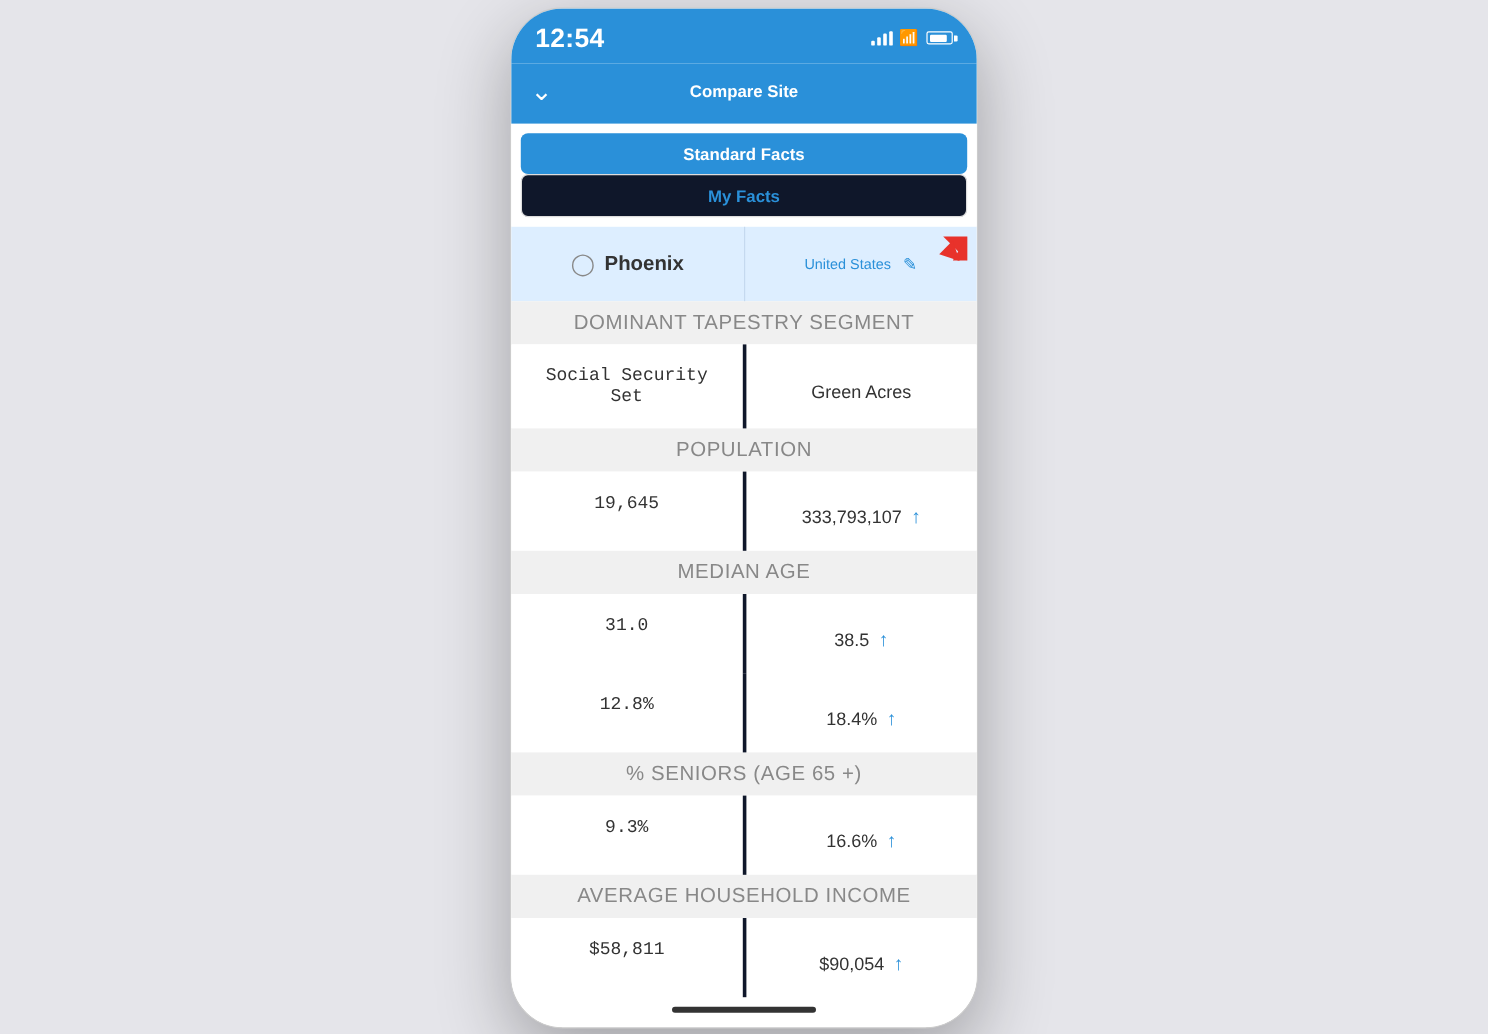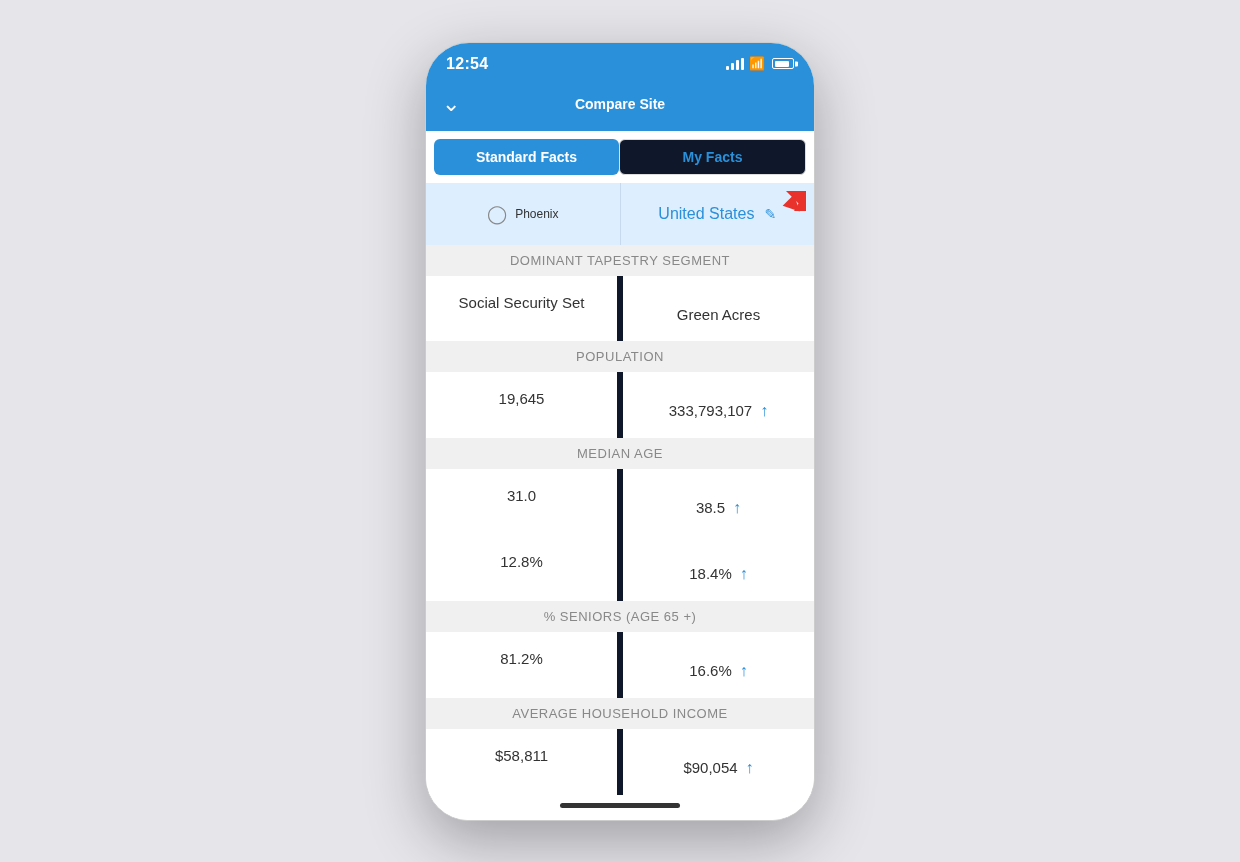--- a/index.html
+++ b/index.html
@@ -22,21 +22,21 @@
     
     .status-bar {
       background: #2a90d9;
       display: flex;
       justify-content: space-between;
       align-items: center;
       padding: 12px 20px 8px;
       color: white;
     }
     .status-time {
-      font-size: 16px;
+      font-size: 22px;
       font-weight: 600;
       letter-spacing: 0.3px;
     }
     .status-icons {
       display: flex;
       align-items: center;
       gap: 6px;
     }
     .signal-bars {
       display: flex;
@@ -100,20 +100,21 @@
       color: white;
       font-size: 14px;
       font-weight: 600;
     }
     
     .tab-bar {
       display: flex;
       background: white;
       padding: 8px 8px;
       border-bottom: none;
+      flex-direction: column;
     }
     .tab-btn {
       flex: 1;
       padding: 9px 12px;
       border: none;
       font-size: 14px;
       font-weight: 600;
       cursor: pointer;
       border-radius: 6px;
     }
@@ -144,58 +145,59 @@
       border-right: 1px solid #c5d9ef;
     }
     .compare-col.right {
       position: relative;
     }
     .location-icon {
       color: #888;
       font-size: 18px;
     }
     .col-city {
+      font-size: 17px;
+      font-weight: 700;
+      color: #333;
+    }
+    .col-country {
       font-size: 12px;
-      font-weight: 400;
-      color: #333;
-    }
-    .col-country {
-      font-size: 16px;
       font-weight: 500;
       color: #2a90d9;
     }
     .edit-icon {
       font-size: 14px;
       color: #2a90d9;
       margin-left: 2px;
     }
     
     .section-label {
       background: #f0f0f0;
       padding: 8px 0;
       text-align: center;
-      font-size: 13px;
+      font-size: 17px;
       font-weight: 500;
       color: #888;
       letter-spacing: 0.5px;
     }
     .data-row {
       display: flex;
       background: white;
     }
     .data-cell {
       flex: 1;
       padding: 18px 12px;
       text-align: center;
       font-size: 15px;
       color: #333;
       position: relative;
     }
     .data-cell.left {
-      border-right: 6px solid #0f172a;
+      border-right: 3px solid #0f172a;
+      font-family: Liberation Mono, monospace;
     }
     .data-cell.right {
       display: flex;
       align-items: center;
       justify-content: center;
       gap: 8px;
       margin-top: 12px;
     }
     .up-arrow {
       color: #2a90d9;
@@ -295,21 +297,21 @@
       </div>
       <div class="data-row">
         <div class="data-cell left">12.8%</div>
         <div class="data-cell right">
           <span>18.4%</span>
           <span class="up-arrow">↑</span>
         </div>
       </div>
       <div class="section-label">% SENIORS (AGE 65 +)</div>
       <div class="data-row">
-        <div class="data-cell left">81.2%</div>
+        <div class="data-cell left">9.3%</div>
         <div class="data-cell right">
           <span>16.6%</span>
           <span class="up-arrow">↑</span>
         </div>
       </div>
       <div class="section-label">AVERAGE HOUSEHOLD INCOME</div>
       <div class="data-row">
         <div class="data-cell left">$58,811</div>
         <div class="data-cell right">
           <span>$90,054</span>

